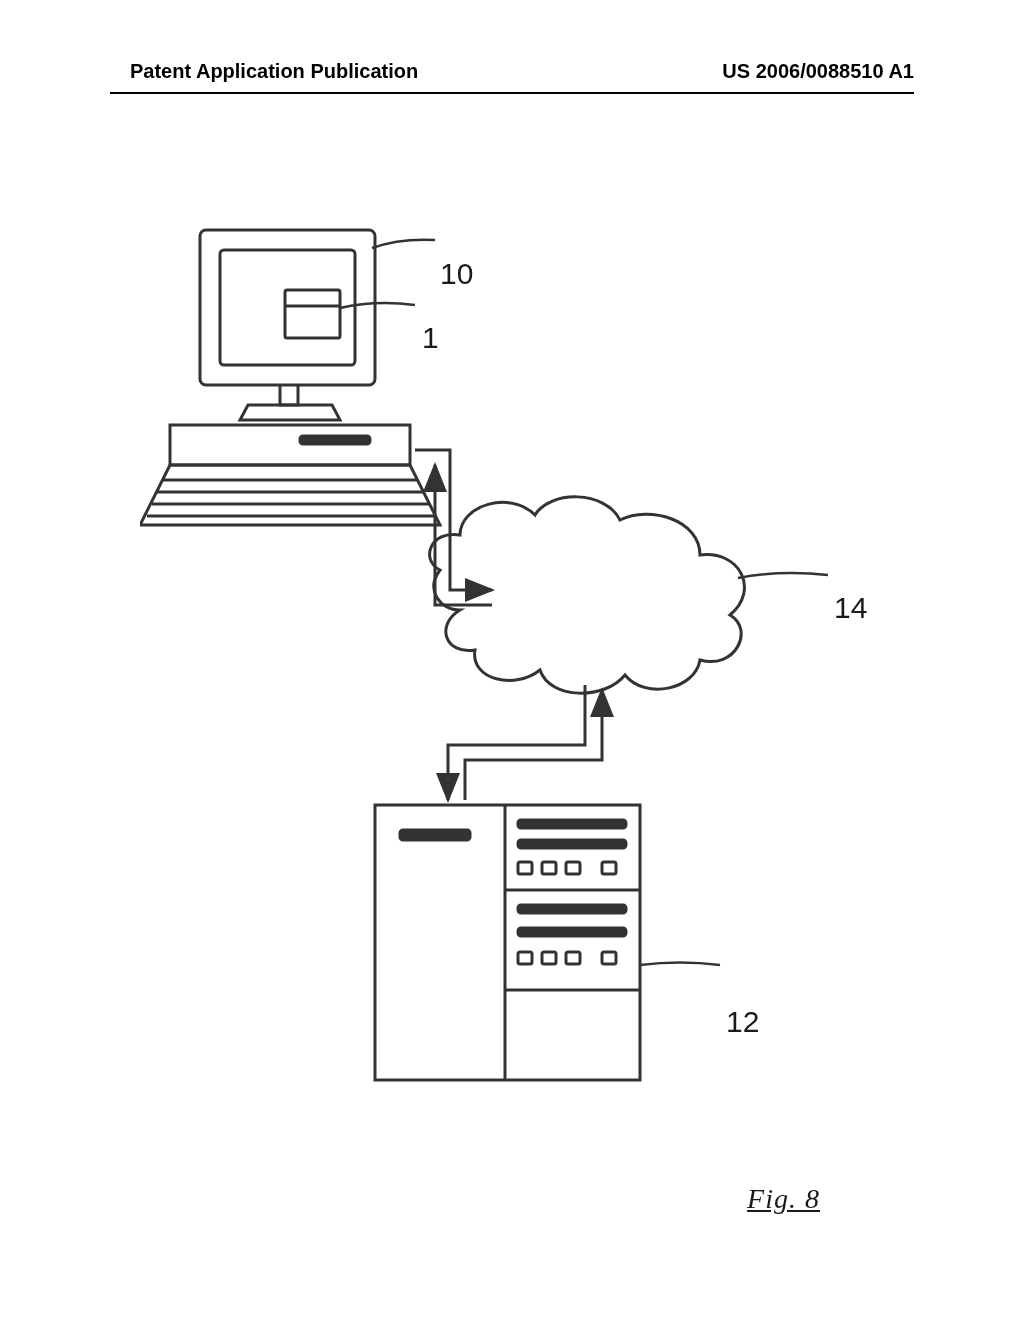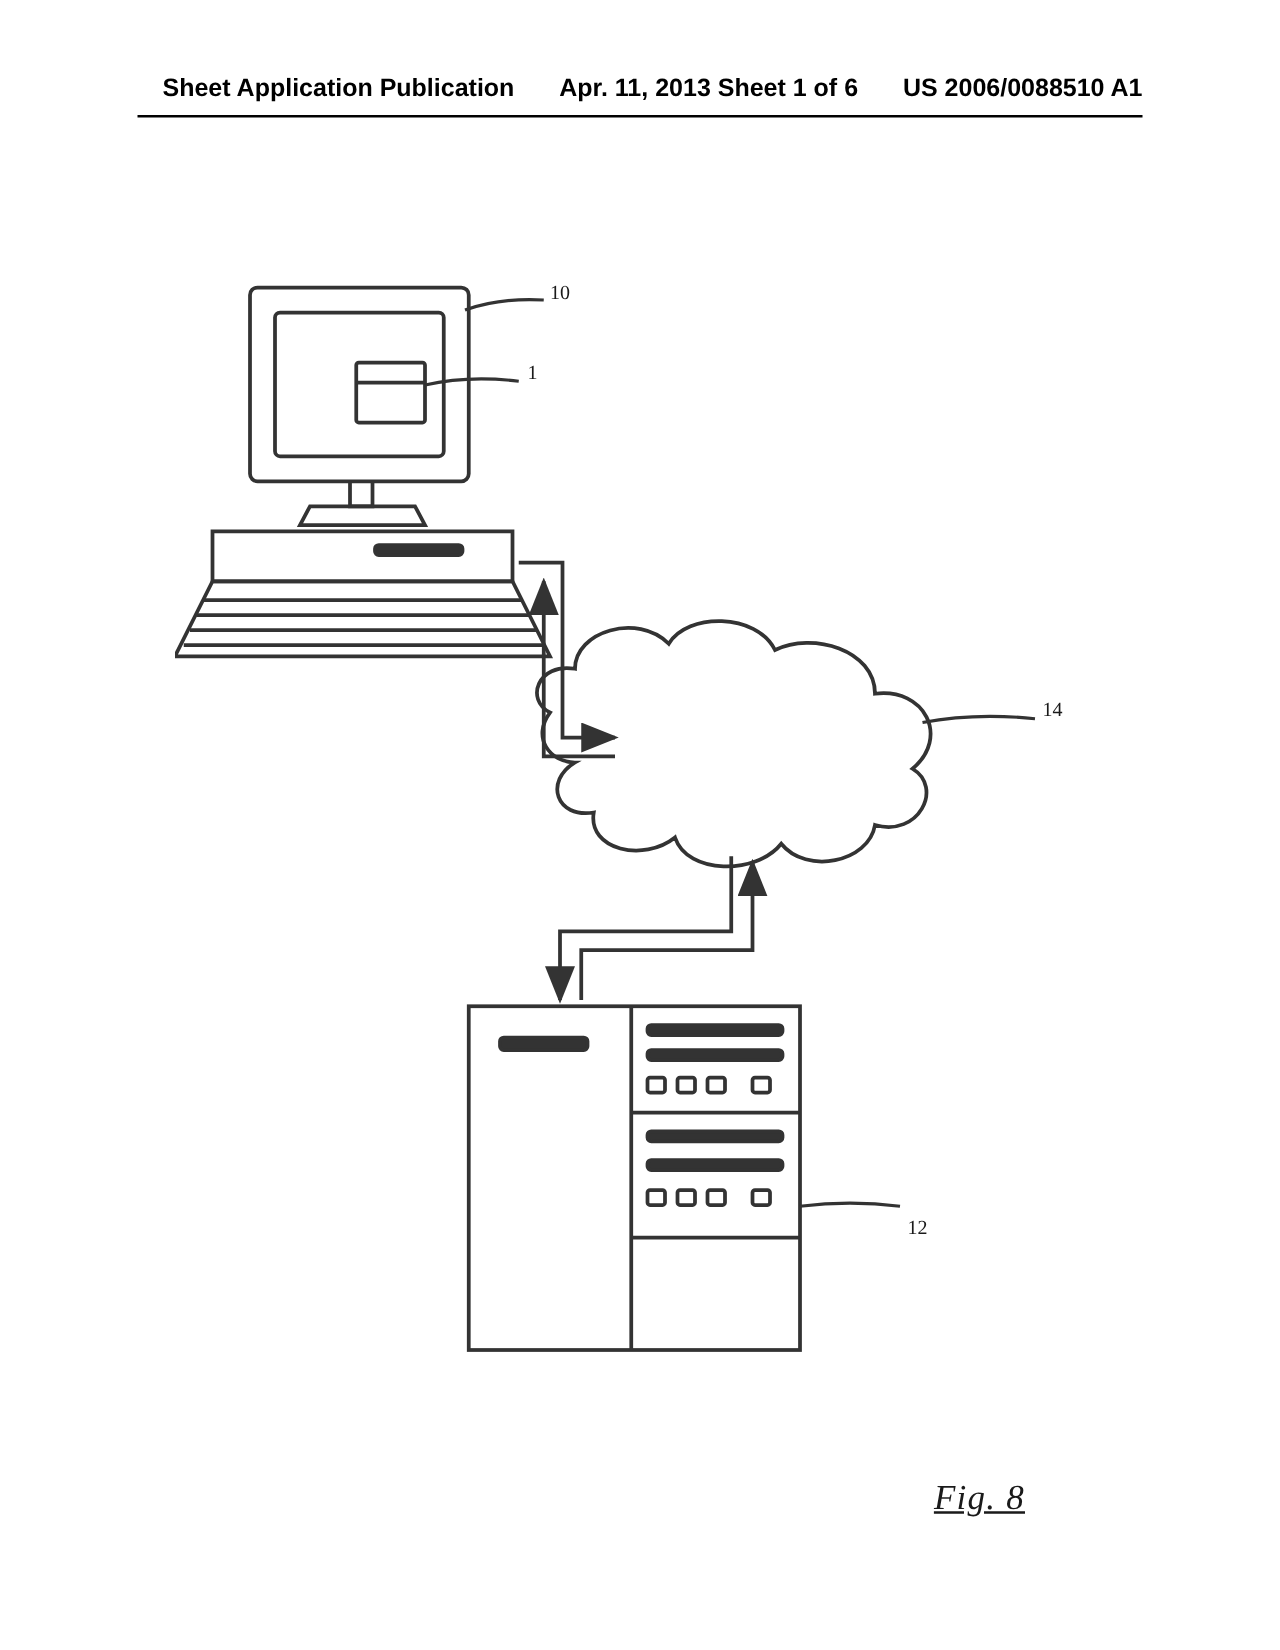--- a/index.html
+++ b/index.html
@@ -46,36 +46,36 @@
       right: 60px;
       font-family: Georgia, serif;
       font-size: 28px;
       font-style: italic;
       text-decoration: underline;
       color: #1a1a1a;
       letter-spacing: 1px;
     }
     .annotation {
       position: absolute;
-      font-family: Liberation Serif, serif;
-      font-size: 16px;
+      font-family: Liberation Sans, sans-serif;
+      font-size: 30px;
       color: #1a1a1a;
+      margin-top: 31px;
     }
     svg {
       position: absolute;
       top: 0;
       left: 0;
     }
   </style>
 </head>
 <body>
 
 <div class="header">
-  <span>Sheet Application Publication</span>
-  <span>Apr. 11, 2013  Sheet 1 of 6</span>
+  <span>Patent Application Publication</span>
   <span>US 2006/0088510 A1</span>
 </div>
 <div class="header-rule"></div>
 
 <div class="figure-area">
   <svg width="740" height="900" viewBox="0 0 740 900">
     <defs>
       <marker id="arrowhead" markerWidth="10" markerHeight="8" refX="9" refY="4" orient="auto">
         <polygon points="0 0, 10 4, 0 8" fill="#333"></polygon>
       </marker>

